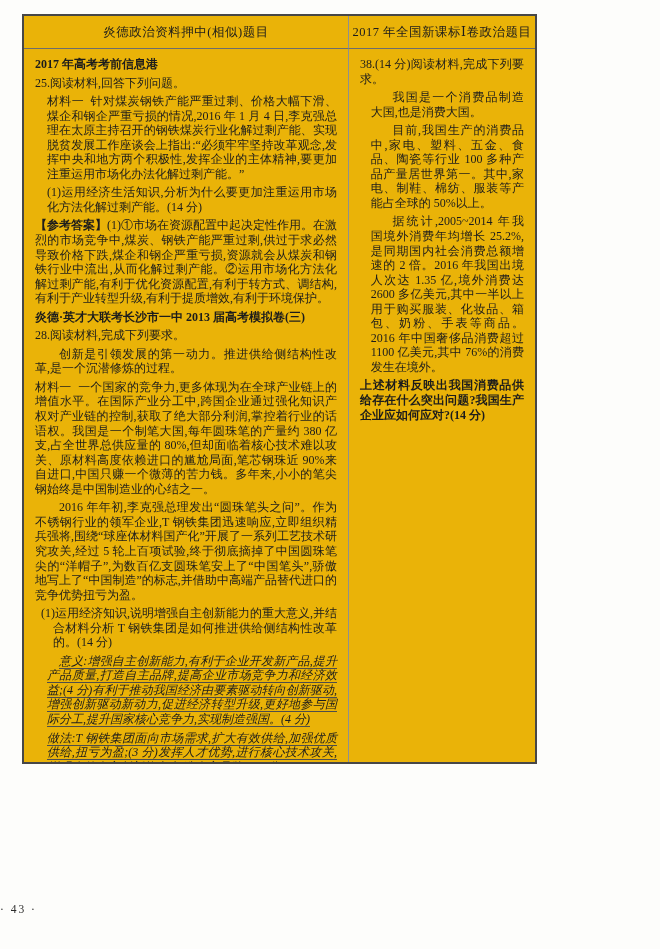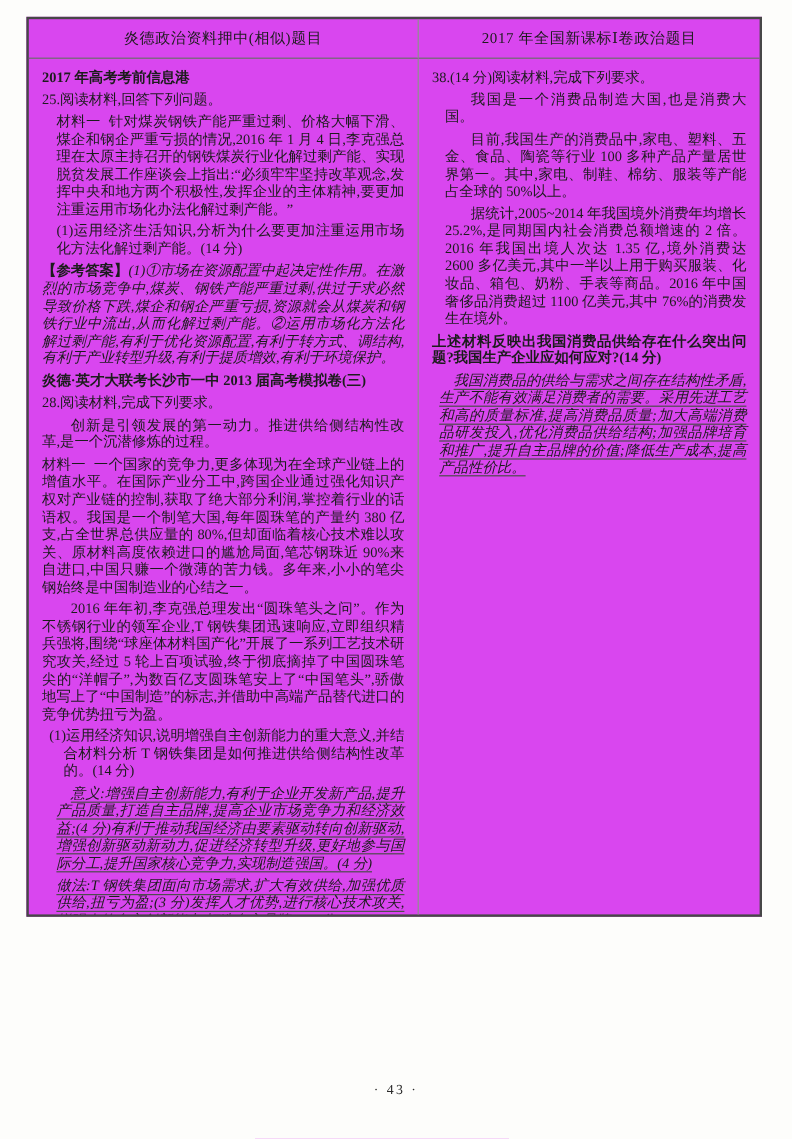--- a/index.html
+++ b/index.html
@@ -8,27 +8,27 @@
     background: #fdfdfb;
     color: #1c1c1c;
     font-family: "Liberation Serif", "DejaVu Serif", serif;
     position: relative;
     overflow: hidden;
   }
   .paper-table {
     position: absolute;
     left: 22px;
     top: 14px;
-    width: 613px;
+    width: 515px;
     height: 750px;
     border: 2px solid #474747;
     display: grid;
     grid-template-columns: 325px 1fr;
     grid-template-rows: 33px 1fr;
-    background: #d946ef;
+    background: #eab308;
   }
   .hcell {
     border-bottom: 1px solid #6d6d6d;
     display: flex;
     align-items: center;
     justify-content: center;
     font-size: 12.5px;
     letter-spacing: 0.5px;
   }
   .vline { border-right: 1px solid #8f8f8f; }
@@ -40,38 +40,38 @@
     text-justify: inter-character;
     overflow: hidden;
   }
   p { margin: 4px; }
   .bold { font-weight: bold; }
   .lbl { font-weight: normal; margin-right: 0.55em; }
   .lbl-tight { font-weight: bold; }
   .ind1 { padding-left: 1em; }
   .fi2 { text-indent: 2em; }
   .hang { padding-left: 1.5em; text-indent: -1em; }
-  .kai { font-style: italic; }
+  .kai { }
   .answer {
     font-style: italic;
     text-decoration: underline;
     text-decoration-color: #4d4d4d;
     text-decoration-thickness: 1px;
     text-underline-offset: 3px;
   }
   .ans-a { padding-left: 1em; text-indent: 1em; }
   .ans-b { padding-left: 1em; }
   .r-para { padding-left: 0.9em; text-indent: 1.8em; }
   .r-ans { padding-left: 0.5em; text-indent: 1em; }
   .page-footer {
     position: absolute;
     top: 903px;
     left: 0;
     width: 100%;
-    text-align: center;
+    text-align: left;
     font-size: 11.5px;
     color: #2b2b2b;
     letter-spacing: 2px;
   }
 </style>
 </head>
 <body>
 
 <div class="paper-table">
 
@@ -97,18 +97,17 @@
     <p class="answer ans-a">意义:增强自主创新能力,有利于企业开发新产品,提升产品质量,打造自主品牌,提高企业市场竞争力和经济效益;(4 分)有利于推动我国经济由要素驱动转向创新驱动,增强创新驱动新动力,促进经济转型升级,更好地参与国际分工,提升国家核心竞争力,实现制造强国。(4 分)</p>
     <p class="answer ans-b">做法:T 钢铁集团面向市场需求,扩大有效供给,加强优质供给,扭亏为盈;(3 分)发挥人才优势,进行核心技术攻关,增强人的自主创新能力,打造自主品牌。(3 分)</p>
   </div>
 
   <div class="bcell">
     <p>38.(14 分)阅读材料,完成下列要求。</p>
     <p class="r-para">我国是一个消费品制造大国,也是消费大国。</p>
     <p class="r-para">目前,我国生产的消费品中,家电、塑料、五金、食品、陶瓷等行业 100 多种产品产量居世界第一。其中,家电、制鞋、棉纺、服装等产能占全球的 50%以上。</p>
     <p class="r-para">据统计,2005~2014 年我国境外消费年均增长 25.2%,是同期国内社会消费总额增速的 2 倍。2016 年我国出境人次达 1.35 亿,境外消费达 2600 多亿美元,其中一半以上用于购买服装、化妆品、箱包、奶粉、手表等商品。2016 年中国奢侈品消费超过 1100 亿美元,其中 76%的消费发生在境外。</p>
     <p class="bold">上述材料反映出我国消费品供给存在什么突出问题?我国生产企业应如何应对?(14 分)</p>
-    <p class="answer r-ans">我国消费品的供给与需求之间存在结构性矛盾,生产不能有效满足消费者的需要。采用先进工艺和高的质量标准,提高消费品质量;加大高端消费品研发投入,优化消费品供给结构;加强品牌培育和推广,提升自主品牌的价值;降低生产成本,提高产品性价比。</p>
   </div>
 
 </div>
 
 <div class="page-footer">· 43 ·</div>
 
 </body></html>

